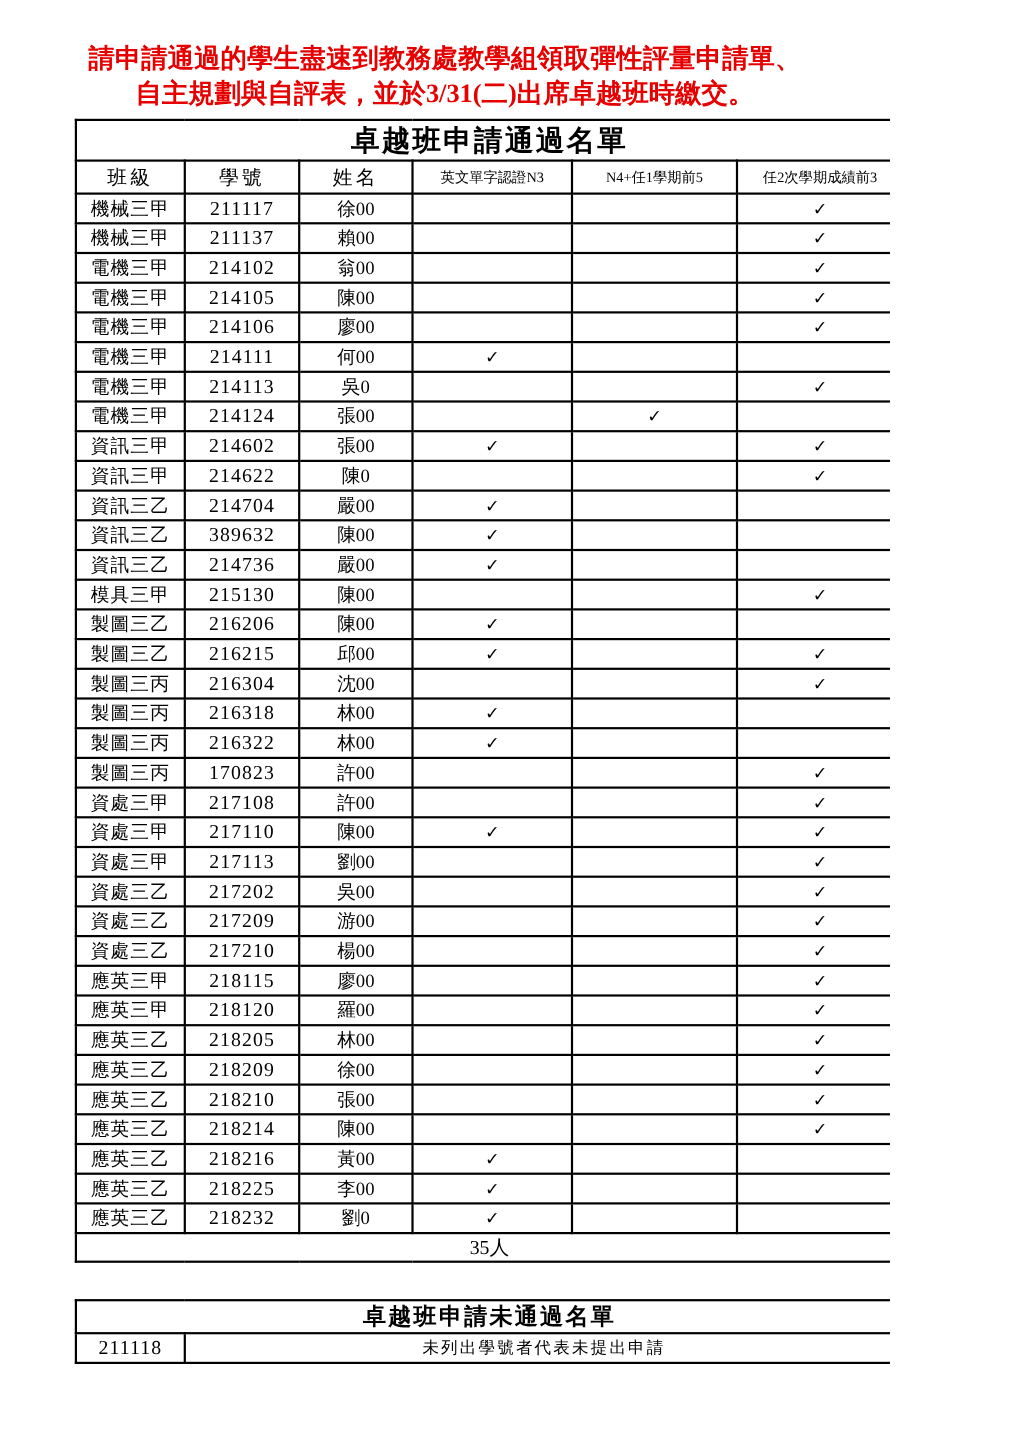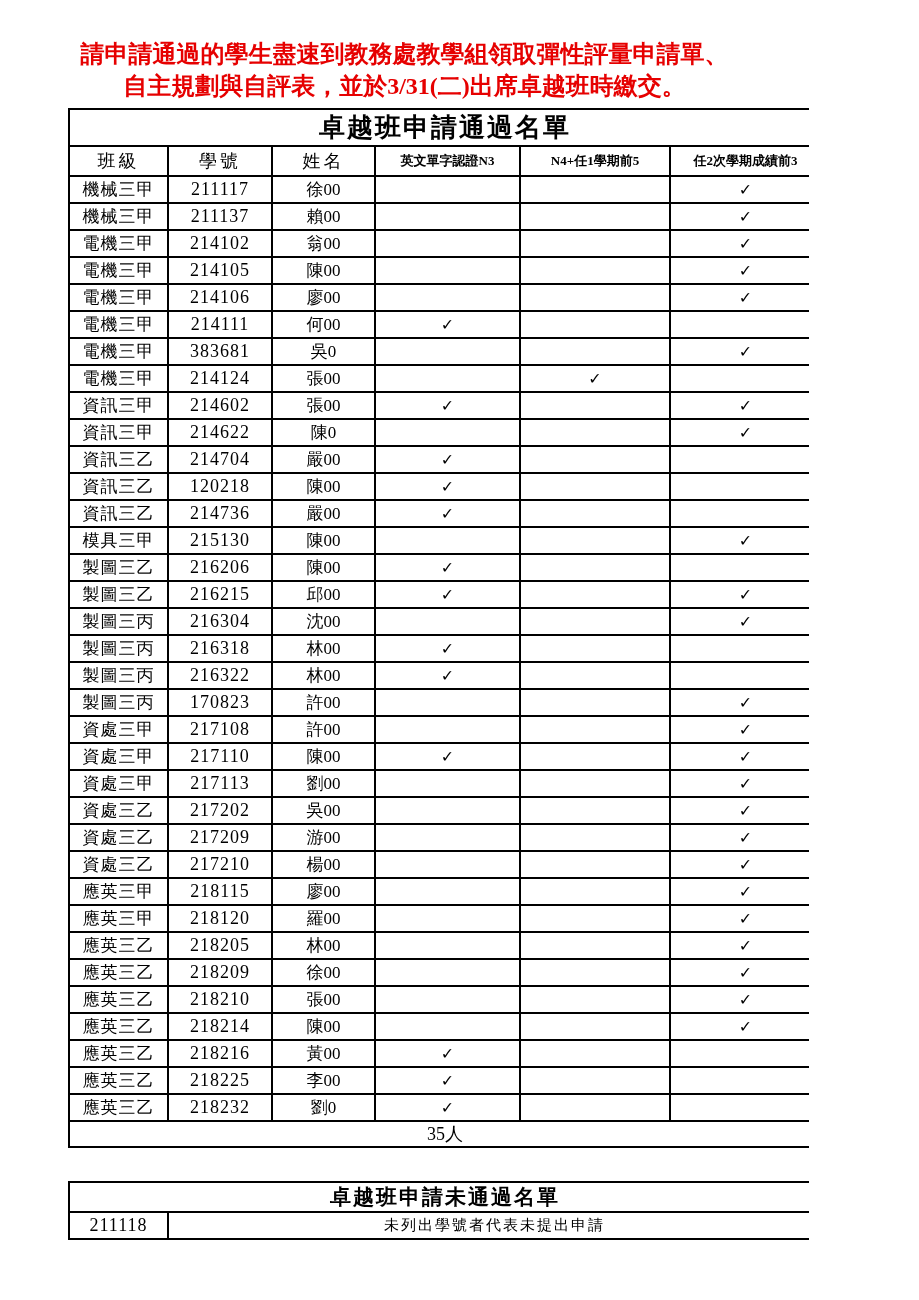--- a/index.html
+++ b/index.html
@@ -54,21 +54,21 @@
     letter-spacing: 2px;
   }
   .col-header {
     font-size: 18px;
     font-weight: normal;
     height: 28px;
     letter-spacing: 3px;
   }
   .col-header-bold {
     font-size: 13px;
-    font-weight: bold;
+    font-weight: normal;
     height: 28px;
     letter-spacing: 0;
   }
   #approved-table td {
     height: 25px;
     font-size: 17px;
   }
   #approved-table td.col-id {
     font-size: 18px;
     letter-spacing: 1px;
@@ -177,21 +177,21 @@
         <tr>
           <td class="col-class">電機三甲</td>
           <td class="col-id">214111</td>
           <td class="col-name">何00</td>
           <td class="col-check">✓</td>
           <td class="col-check"></td>
           <td class="col-check"></td>
         </tr>
         <tr>
           <td class="col-class">電機三甲</td>
-          <td class="col-id">383681</td>
+          <td class="col-id">214113</td>
           <td class="col-name">吳0</td>
           <td class="col-check"></td>
           <td class="col-check"></td>
           <td class="col-check">✓</td>
         </tr>
         <tr>
           <td class="col-class">電機三甲</td>
           <td class="col-id">214124</td>
           <td class="col-name">張00</td>
           <td class="col-check"></td>
@@ -217,21 +217,21 @@
         <tr>
           <td class="col-class">資訊三乙</td>
           <td class="col-id">214704</td>
           <td class="col-name">嚴00</td>
           <td class="col-check">✓</td>
           <td class="col-check"></td>
           <td class="col-check"></td>
         </tr>
         <tr>
           <td class="col-class">資訊三乙</td>
-          <td class="col-id">120218</td>
+          <td class="col-id">389632</td>
           <td class="col-name">陳00</td>
           <td class="col-check">✓</td>
           <td class="col-check"></td>
           <td class="col-check"></td>
         </tr>
         <tr>
           <td class="col-class">資訊三乙</td>
           <td class="col-id">214736</td>
           <td class="col-name">嚴00</td>
           <td class="col-check">✓</td>

